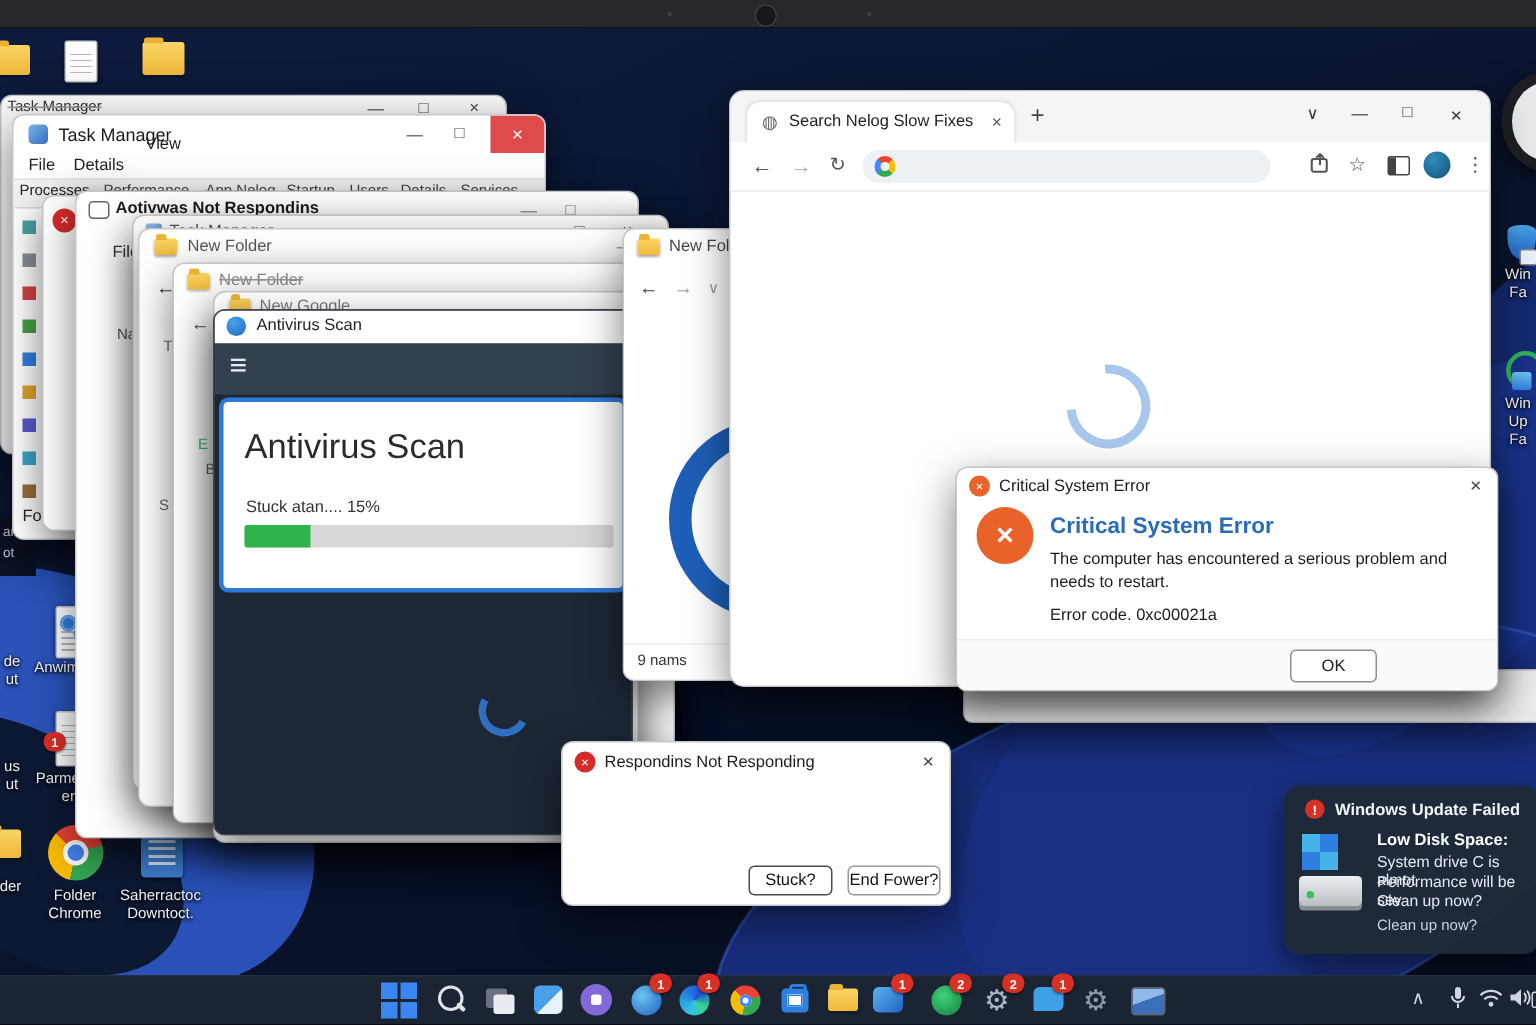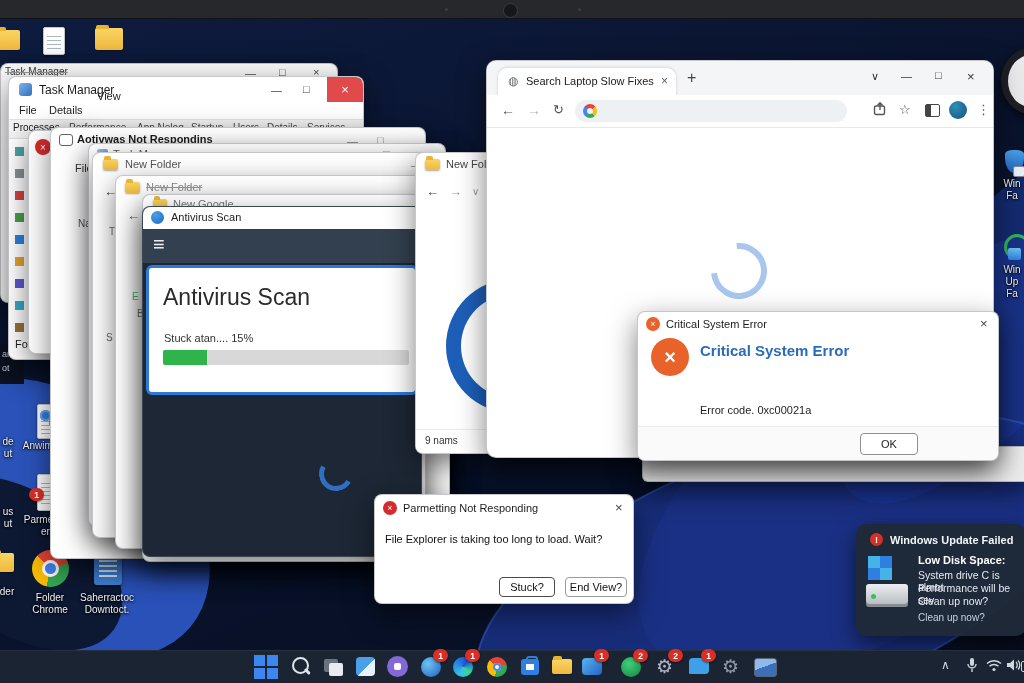--- a/index.html
+++ b/index.html
@@ -232,21 +232,21 @@
       <span class="abs t10" style="left:9px;top:5px;color:#333">9 nams</span>
     </div>
   </div>
 
   <div class="win" style="left:642px;top:446px;width:386px;height:34px;background:#ececec;border-radius:6px;z-index:15"></div>
 
   <div class="win" style="left:486px;top:60px;width:506px;height:396px;border-radius:10px;z-index:16;overflow:hidden">
     <div class="abs" style="left:0;top:0;width:506px;height:34px;background:#f4f5f7"></div>
     <div class="abs" style="left:10px;top:6px;width:178px;height:28px;background:#fff;border:1px solid #e2e3e6;border-bottom:none;border-radius:10px 10px 0 0;box-shadow:0 -1px 3px rgba(0,0,0,.06)">
       <span style="position:absolute;left:10px;top:6px;font-size:12px;color:#5f6368">◍</span>
-      <span class="abs t11" style="left:28px;top:7px;color:#202124;white-space:nowrap">Search Laptop Slow Fixes</span>
+      <span class="abs t11" style="left:28px;top:7px;color:#202124;white-space:nowrap">Search Nelog Slow Fixes</span>
       <span style="position:absolute;right:8px;top:6px;font-size:12px;color:#5f6368">×</span>
     </div>
     <span class="abs" style="left:200px;top:8px;font-size:16px;color:#444">+</span>
     <span class="ctl" style="left:384px;top:10px;color:#333">∨</span>
     <span class="ctl" style="left:414px;top:10px;color:#333">—</span>
     <span class="ctl" style="left:448px;top:9px;color:#333">□</span>
     <span class="ctl" style="left:480px;top:9px;color:#333;font-size:13px">×</span>
     <div class="abs" style="left:0;top:34px;width:506px;height:32px;background:#fff;border-bottom:1px solid #e8e8e8"></div>
     <span class="abs arrow" style="left:14px;top:42px;font-size:14px;color:#555">←</span>
     <span class="abs arrow" style="left:40px;top:42px;font-size:14px;color:#b0b3b8">→</span>
@@ -269,37 +269,37 @@
       </span>
     <span class="abs" style="left:495px;top:370px;width:16px;height:14px;background:#fff;border:1.5px solid #8a8a8a;border-radius:2px"></span>
   </div>
 
   <div class="win" style="left:637px;top:311px;width:360px;height:148px;border-radius:8px;z-index:17;overflow:hidden">
     <span class="abs" style="left:8px;top:5px;width:14px;height:14px;border-radius:50%;background:#e8622a;color:#fff;font-size:9px;display:flex;align-items:center;justify-content:center">×</span>
     <span class="abs t11" style="left:28px;top:6px;color:#1c1c1c">Critical System Error</span>
     <span class="ctl" style="left:342px;top:5px;font-size:13px">×</span>
     <span class="abs" style="left:13px;top:26px;width:38px;height:38px;border-radius:50%;background:#e8622a;color:#fff;font-size:20px;font-weight:bold;display:flex;align-items:center;justify-content:center">×</span>
     <span class="abs" style="left:62px;top:30px;font-size:15px;font-weight:bold;color:#2b6cb8">Critical System Error</span>
+    <span class="abs t11" style="left:62px;top:54px;width:284px;color:#1d1d1d;line-height:1.35">The computer has encountered a serious problem and needs to restart.</span>
     <span class="abs t11" style="left:62px;top:92px;color:#1d1d1d">Error code. 0xc00021a</span>
     <div class="abs" style="left:0;top:114px;width:360px;height:34px;background:#fafafa;border-top:1px solid #ececec"></div>
     <span class="abs" style="left:222px;top:121px;width:56px;height:20px;background:#fff;border:1px solid #8f8f8f;border-radius:4px;display:flex;align-items:center;justify-content:center;font-size:11px;color:#222">
         <span>OK</span>
       </span>
   </div>
 
   <div class="win" style="left:374px;top:494px;width:258px;height:108px;border-radius:8px;z-index:18">
     <span class="abs" style="left:8px;top:6px;width:14px;height:14px;border-radius:50%;background:#d52b2b;color:#fff;font-size:9px;display:flex;align-items:center;justify-content:center">×</span>
-    <span class="abs t11" style="left:28px;top:7px;color:#1c1c1c">Parmetting Not Responding</span>
+    <span class="abs t11" style="left:28px;top:7px;color:#1c1c1c">Respondins Not Responding</span>
     <span class="ctl" style="left:240px;top:6px;font-size:13px">×</span>
-    <span class="abs t11" style="left:10px;top:38px;width:240px;color:#111">File Explorer is taking too long to load. Wait?</span>
     <span class="abs" style="left:124px;top:82px;width:54px;height:18px;background:#fff;border:1.6px solid #4a4a4a;border-radius:4px;display:flex;align-items:center;justify-content:center;font-size:11px;color:#111">
         <span>Stuck?</span>
       </span>
     <span class="abs" style="left:190px;top:82px;width:60px;height:18px;background:#fff;border:1px solid #9a9a9a;border-radius:4px;display:flex;align-items:center;justify-content:center;font-size:11px;color:#111">
-        <span>End View?</span>
+        <span>End Fower?</span>
       </span>
   </div>
 
   <div class="abs" style="left:856px;top:524px;width:170px;height:112px;background:rgba(31,41,56,.97);border-radius:10px;box-shadow:0 8px 22px rgba(0,0,0,.55);z-index:19;color:#fff">
     <span class="abs" style="left:14px;top:9px;width:13px;height:13px;border-radius:50%;background:#d93025;color:#fff;font-size:9px;font-weight:bold;display:flex;align-items:center;justify-content:center">
         <span>!</span>
       </span>
     <span class="abs" style="left:34px;top:10px;font-size:11px;font-weight:bold;color:#f2f5f9">Windows Update Failed</span>
     <span class="abs" style="left:12px;top:32px;width:24px;height:24px;background:conic-gradient(#2f7fe0 0 25%,#46b3e8 0 50%,#2f7fe0 0 75%,#46b3e8 0),linear-gradient(#0000,#0000);background-size:100% 100%;clip-path:polygon(0 0,100% 0,100% 100%,0 100%);display:grid;grid-template-columns:11px 11px;grid-gap:2px"></span>
     <span class="abs" style="left:10px;top:60px;width:42px;height:20px;background:linear-gradient(#eceff1,#b9bec3);border-radius:3px;box-shadow:0 3px 0 #868c92"></span>

